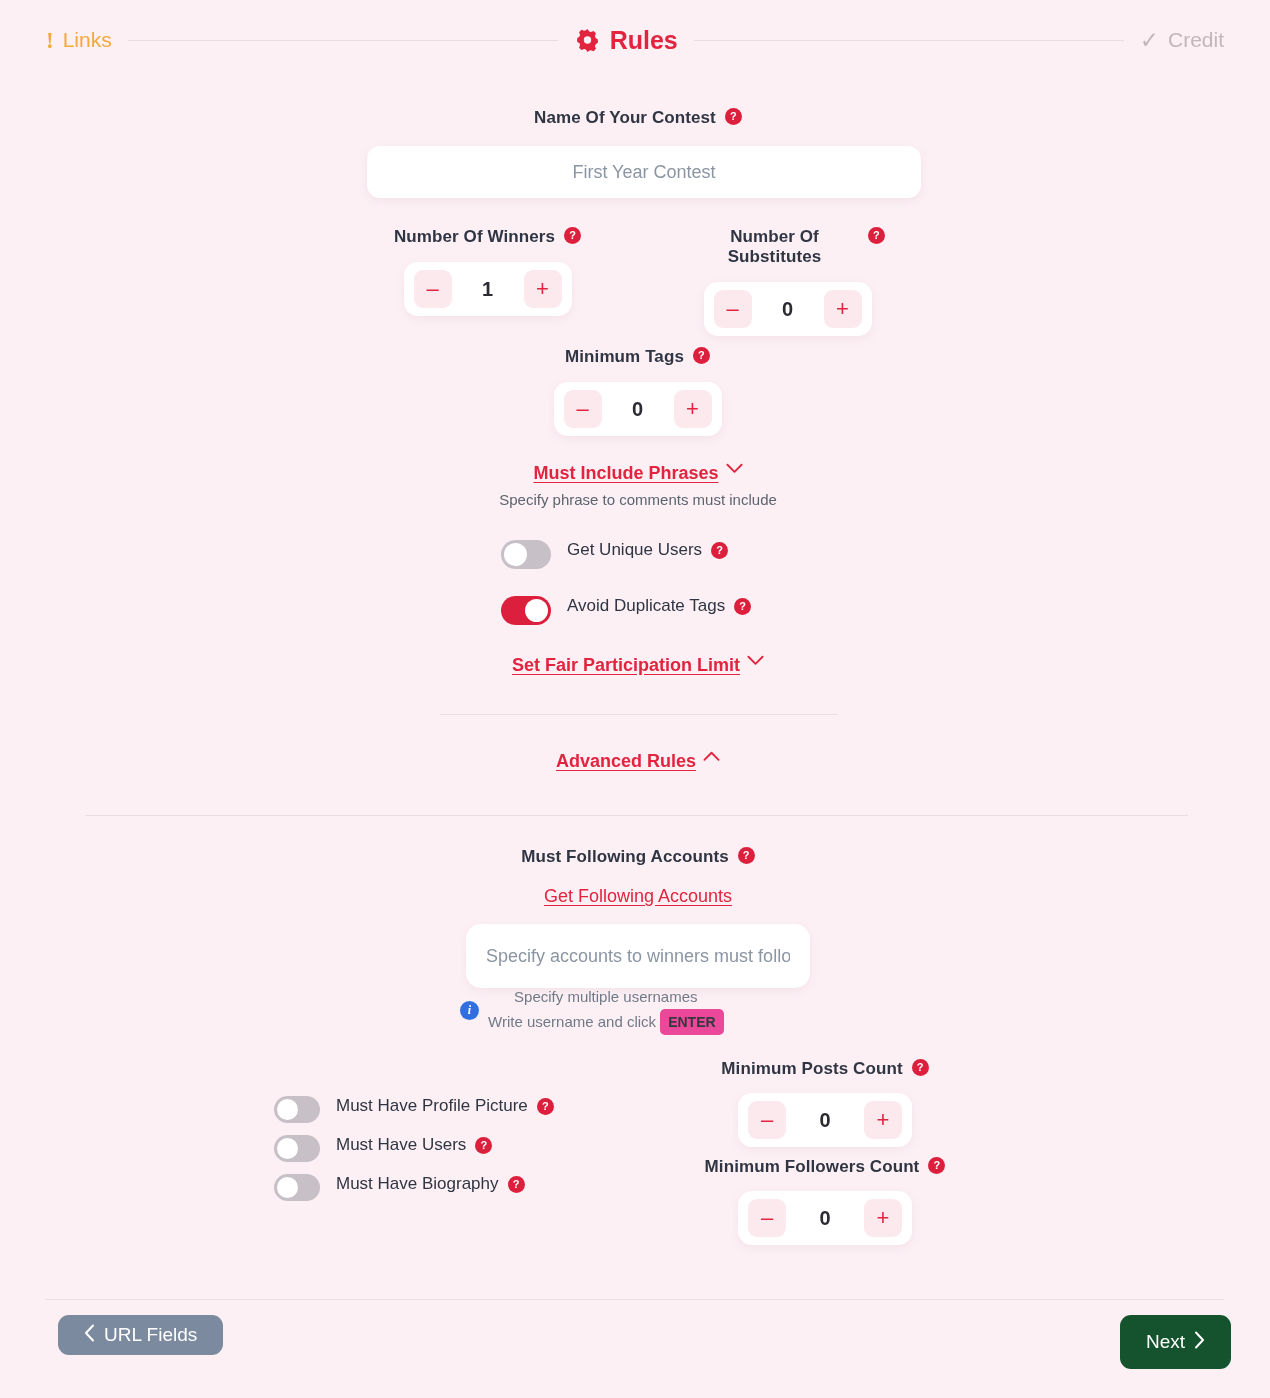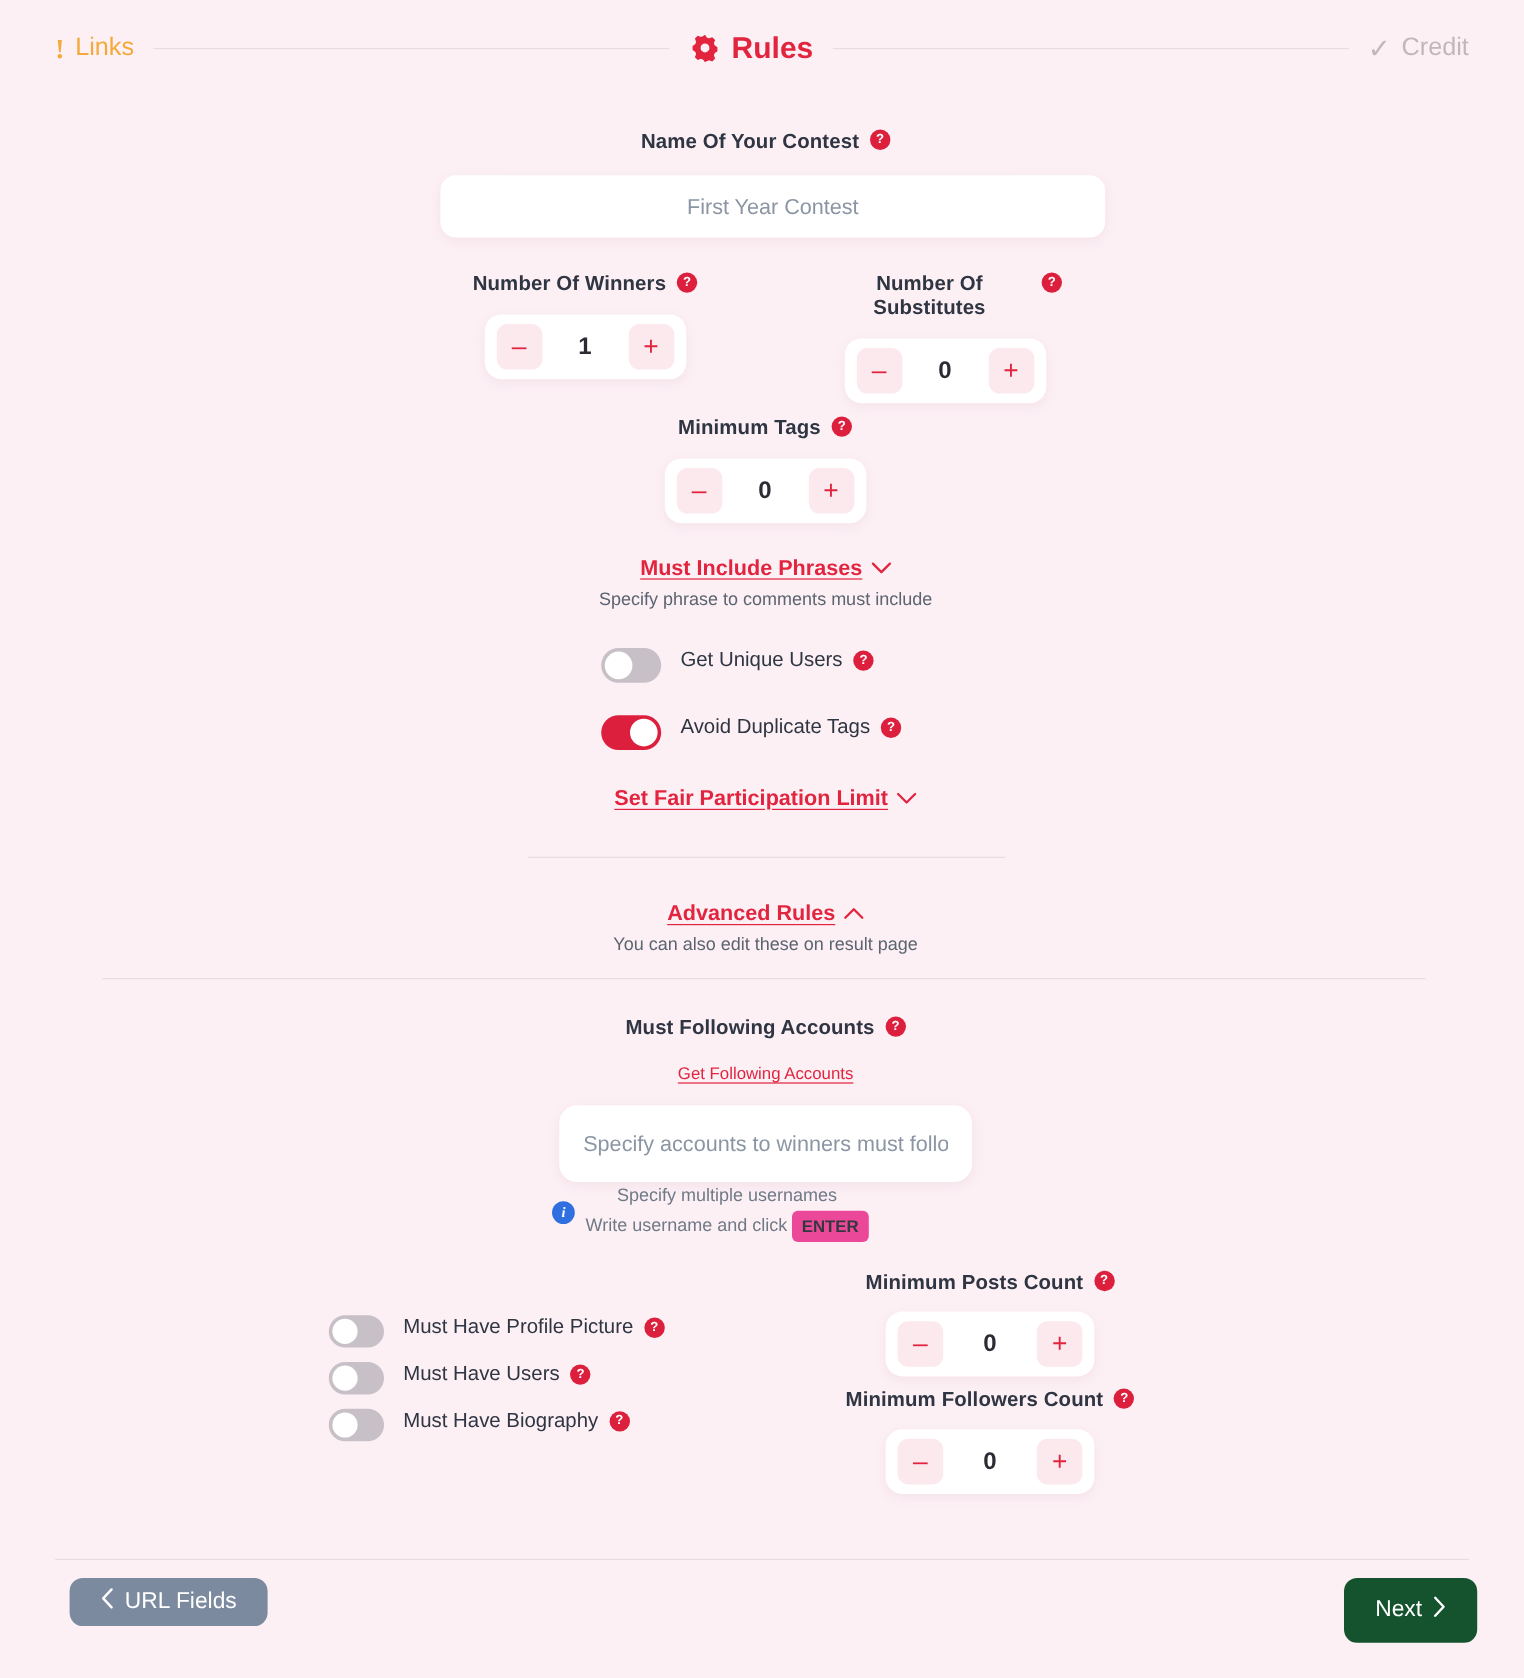--- a/index.html
+++ b/index.html
@@ -65,21 +65,21 @@
     display: flex; align-items: center; justify-content: center;
     font-family: "Liberation Sans", sans-serif;
   }
   .numctl .val {
     min-width: 40px; text-align: center;
     font-size: 20px; font-weight: 600; color: #2b2b33;
   }
 
   
   .collapse-link {
-    display: flex; align-items: center; justify-content: center; gap: 7px;
+    display: flex; align-items: flex-start; justify-content: center; gap: 7px;
     color: #e2243f; font-size: 18px; font-weight: 600; cursor: pointer;
   }
   .collapse-link .lbl { text-decoration: underline; text-underline-offset: 3px; }
   .chev { width: 17px; height: 11px; display: block; }
   .sub-note { text-align: center; font-size: 15px; color: #5c6470; margin-top: 7px; }
 
   
   .toggle-row { display: flex; align-items: flex-start; gap: 16px; }
   .toggle {
     width: 50px; height: 29px; border-radius: 16px; background: #c7c0c6;
@@ -95,21 +95,21 @@
   .toggle.sm .knob { width: 21px; height: 21px; }
   .toggle-label {
     display: flex; align-items: center; gap: 9px;
     font-size: 17px; font-weight: 500; color: #2f3542;
   }
 
   .divider { height: 1px; background: #e8dde3; }
 
   
   .plain-link {
-    color: #e2243f; font-size: 14px; font-weight: 500;
+    color: #e2243f; font-size: 18px; font-weight: 500;
     text-decoration: underline; text-underline-offset: 3px; cursor: pointer;
   }
 
   
   .info-icon {
     width: 19px; height: 19px; border-radius: 50%; background: #2f6fe0;
     color: #fff; font-size: 12px; font-weight: 700; font-style: italic;
     line-height: 19px; text-align: center; flex: none;
     font-family: "Liberation Serif", serif;
   }
@@ -257,21 +257,20 @@
 
   <div class="abs" style="left:335px; top:751px; width:606px;">
     <div class="collapse-link">
       <span class="lbl">Advanced Rules</span>
       <span>
         <svg class="chev" viewBox="0 0 18 11">
             <path d="M1.5 9 L9 1.5 L16.5 9" fill="none" stroke="#e2243f" stroke-width="2" stroke-linecap="round" stroke-linejoin="round"></path>
           </svg>
       </span>
     </div>
-    <div class="sub-note">You can also edit these on result page</div>
   </div>
 
   <div class="divider abs" style="left:85px; top:815px; width:1103px;"></div>
 
   <div class="abs" style="left:335px; top:847px; width:606px; text-align:center;">
     <div class="field-label">
       <span>Must Following Accounts</span>
       <span class="help-icon">?</span>
     </div>
     <div style="margin-top:19px;">

